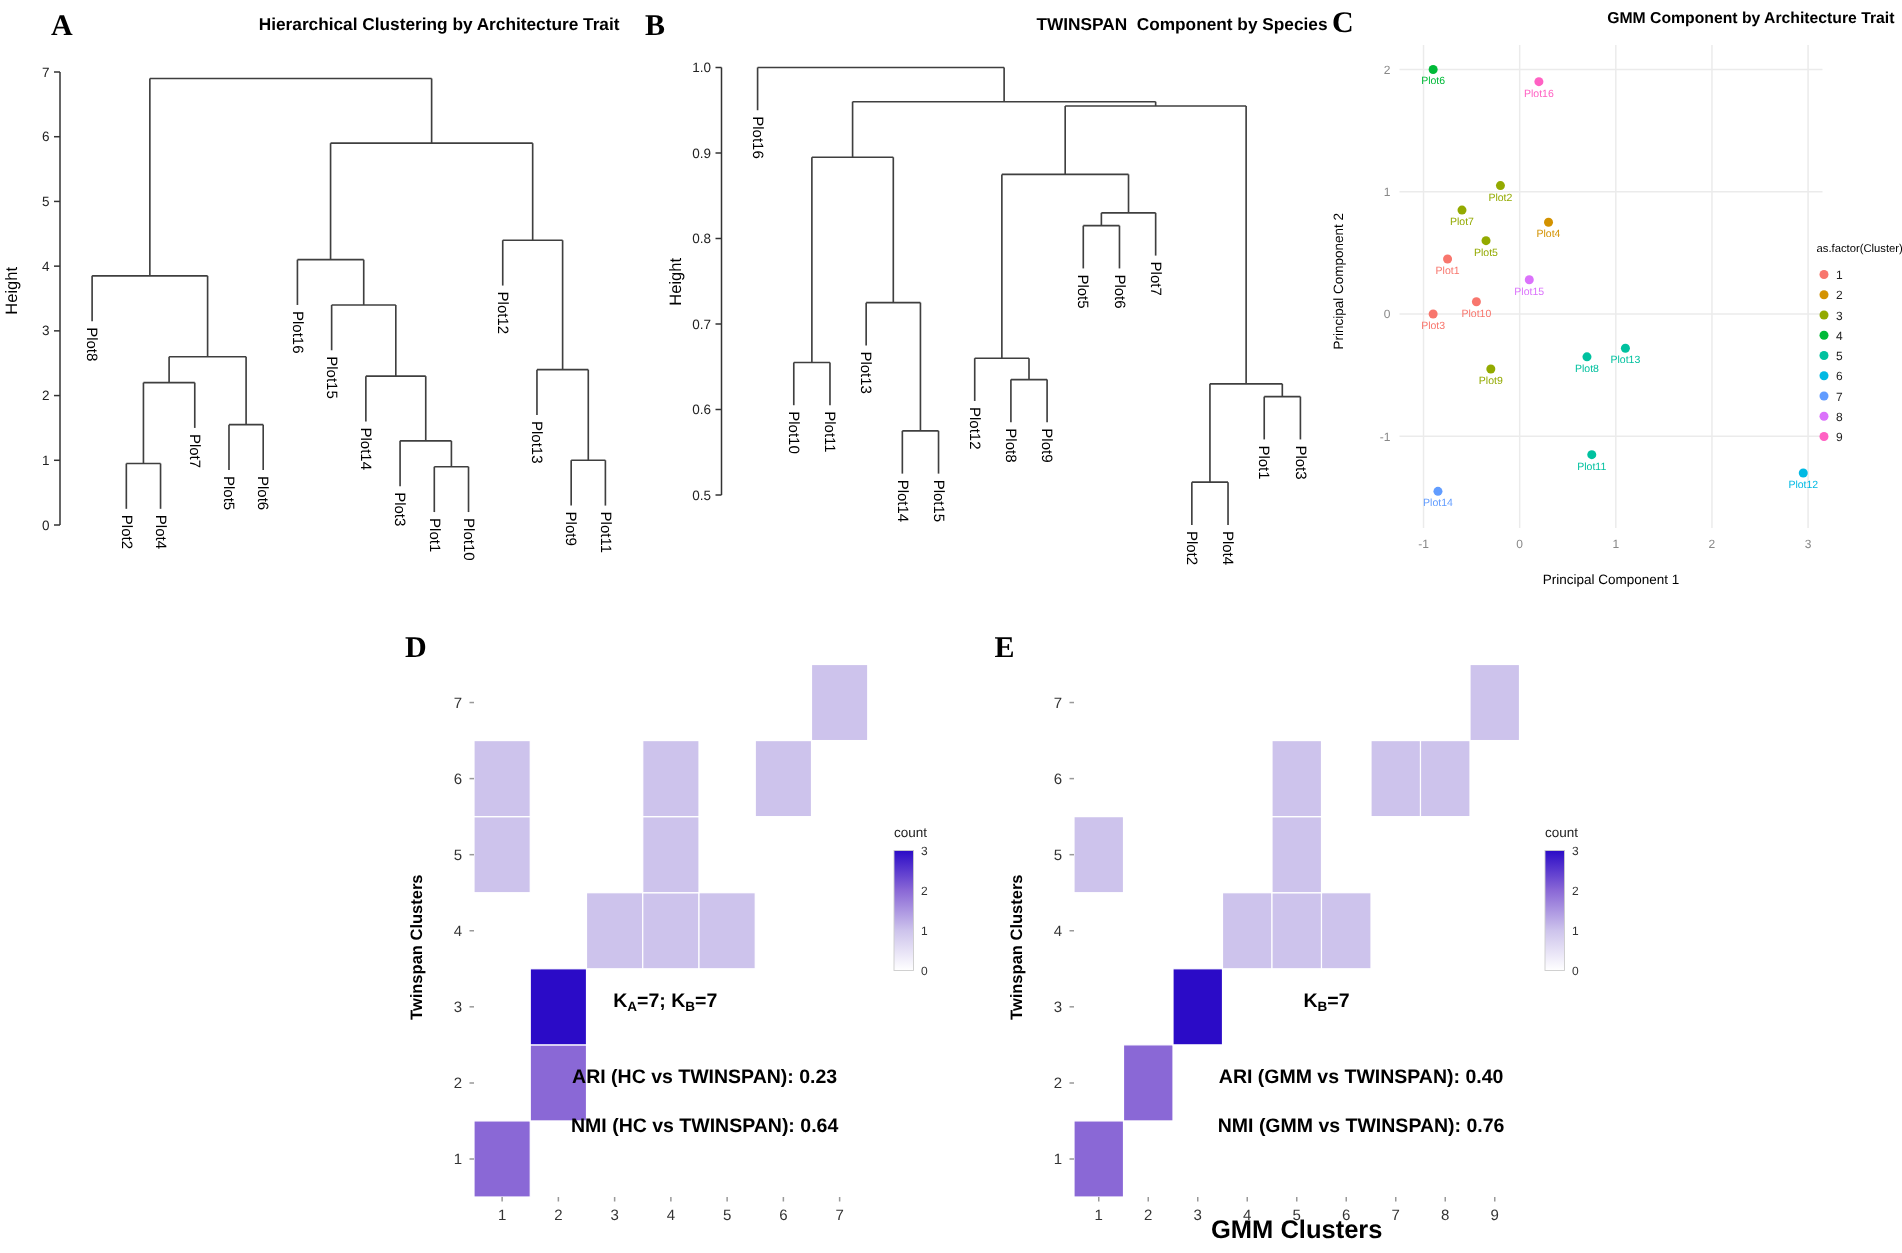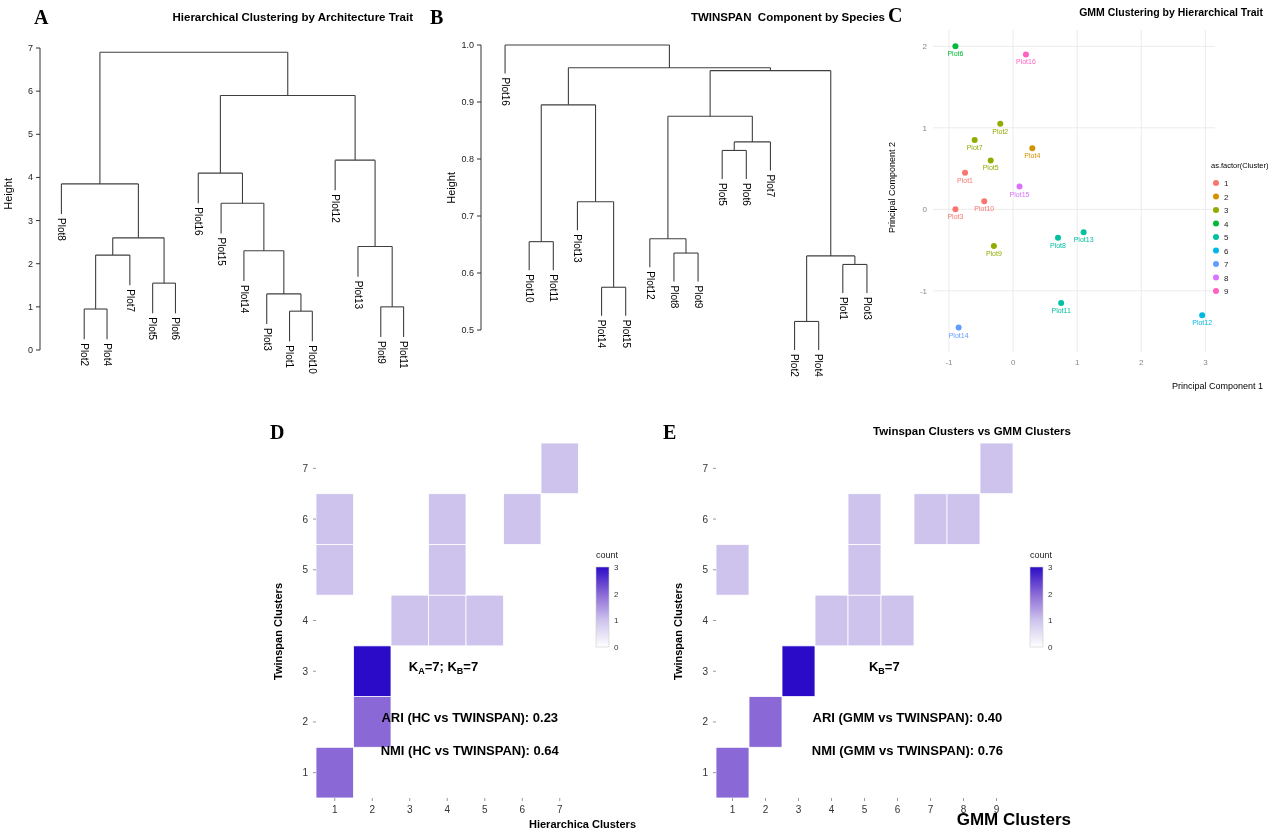--- a/index.html
+++ b/index.html
@@ -4,21 +4,21 @@
 <style>
   html,body{margin:0;padding:0;background:#ffffff}
   .figure{position:relative;width:1268px;height:835px;background:#fff;
           font-family:"Liberation Sans",sans-serif;overflow:hidden}
   .panel{position:absolute}
   .panel > svg{position:absolute;left:0;top:0;overflow:visible;display:block}
   svg text{font-family:"Liberation Sans",sans-serif}
   .panel-tag{position:absolute;font:bold 20px "Liberation Serif",serif;color:#000;z-index:6}
   .panel-title{position:absolute;text-align:right;white-space:pre;color:#000;z-index:5}
   .vlab{position:absolute;writing-mode:vertical-rl;transform:rotate(180deg);color:#000;z-index:5}
-  .xlab{position:absolute;text-align:right;color:#000;z-index:5}
+  .xlab{position:absolute;text-align:center;color:#000;z-index:5}
 
   #panel-A{left:0;top:0;width:423px;height:412px}
   #panel-A .panel-tag{left:34px;top:6px}
   #panel-A .panel-title{left:0;right:10px;top:11px;font:bold 11.5px "Liberation Sans",sans-serif}
   #panel-A .vlab{left:2px;top:178px;font-size:11px}
 
   #panel-B{left:423px;top:0;width:462px;height:412px}
   #panel-B .panel-tag{left:7px;top:6px}
   #panel-B .panel-title{left:60px;right:0;top:11px;font:bold 11.5px "Liberation Sans",sans-serif}
   #panel-B .vlab{left:22px;top:172px;font-size:11px}
@@ -280,21 +280,21 @@
         <circle cx="331" cy="250.5" r="3" fill="#00B9E3"></circle>
         <text x="339" y="253.5" font-size="8" fill="#222" text-anchor="start">6</text>
         <circle cx="331" cy="264" r="3" fill="#619CFF"></circle>
         <text x="339" y="267" font-size="8" fill="#222" text-anchor="start">7</text>
         <circle cx="331" cy="277.5" r="3" fill="#DB72FB"></circle>
         <text x="339" y="280.5" font-size="8" fill="#222" text-anchor="start">8</text>
         <circle cx="331" cy="291" r="3" fill="#FF61C3"></circle>
         <text x="339" y="294" font-size="8" fill="#222" text-anchor="start">9</text>
       </svg>
     <div class="panel-tag">C</div>
-    <div class="panel-title">GMM Clustering by Hierarchical Trait</div>
+    <div class="panel-title">GMM Component by Architecture Trait</div>
     <div class="vlab">Principal Component 2</div>
     <div class="xlab">Principal Component 1</div>
   </section>
 
   <section class="panel" id="panel-D">
     <svg id="svg-D" width="400" height="420">
         <rect x="58" y="332.2857142857143" width="37.5" height="50.714285714285715" fill="#8A68D6" stroke="#ffffff" stroke-width="0.8"></rect>
         <rect x="95.5" y="281.57142857142856" width="37.5" height="50.714285714285715" fill="#8A68D6" stroke="#ffffff" stroke-width="0.8"></rect>
         <rect x="95.5" y="230.85714285714286" width="37.5" height="50.714285714285715" fill="#2B0BC7" stroke="#ffffff" stroke-width="0.8"></rect>
         <rect x="133" y="180.14285714285714" width="37.5" height="50.714285714285715" fill="#CDC3EC" stroke="#ffffff" stroke-width="0.8"></rect>
@@ -347,21 +347,20 @@
         <text x="356" y="155" font-size="8" fill="#333" text-anchor="start">3</text>
         <text x="356" y="181.66666666666666" font-size="8" fill="#333" text-anchor="start">2</text>
         <text x="356" y="208.33333333333334" font-size="8" fill="#333" text-anchor="start">1</text>
         <text x="356" y="235" font-size="8" fill="#333" text-anchor="start">0</text>
         <text x="185.5" y="256.2142857142857" font-size="13" fill="#000" text-anchor="middle" font-family="&quot;Liberation Serif&quot;,serif" font-weight="600"><tspan>K</tspan><tspan dy="3" font-size="9">A</tspan><tspan dy="-3">=7; K</tspan><tspan dy="3" font-size="9">B</tspan><tspan dy="-3">=7</tspan></text>
         <text x="211.75" y="306.92857142857144" font-size="13" fill="#000" text-anchor="middle" font-family="&quot;Liberation Serif&quot;,serif" font-weight="600"><tspan>ARI (HC vs TWINSPAN): 0.23</tspan></text>
         <text x="211.75" y="339.8928571428571" font-size="13" fill="#000" text-anchor="middle" font-family="&quot;Liberation Serif&quot;,serif" font-weight="600"><tspan>NMI (HC vs TWINSPAN): 0.64</tspan></text>
       </svg>
     <div class="panel-tag">D</div>
     <div class="vlab">Twinspan Clusters</div>
-    <div class="xlab">Hierarchica Clusters</div>
   </section>
 
   <section class="panel" id="panel-E">
     <svg id="svg-E" width="430" height="420">
         <rect x="58" y="332.2857142857143" width="33" height="50.714285714285715" fill="#8A68D6" stroke="#ffffff" stroke-width="0.8"></rect>
         <rect x="91" y="281.57142857142856" width="33" height="50.714285714285715" fill="#8A68D6" stroke="#ffffff" stroke-width="0.8"></rect>
         <rect x="124" y="230.85714285714286" width="33" height="50.714285714285715" fill="#2B0BC7" stroke="#ffffff" stroke-width="0.8"></rect>
         <rect x="157" y="180.14285714285714" width="33" height="50.714285714285715" fill="#CDC3EC" stroke="#ffffff" stroke-width="0.8"></rect>
         <rect x="190" y="180.14285714285714" width="33" height="50.714285714285715" fill="#CDC3EC" stroke="#ffffff" stroke-width="0.8"></rect>
         <rect x="223" y="180.14285714285714" width="33" height="50.714285714285715" fill="#CDC3EC" stroke="#ffffff" stroke-width="0.8"></rect>
@@ -415,18 +414,17 @@
         <rect x="372" y="152" width="13" height="80" fill="url(#grad-E)" stroke="#cccccc" stroke-width="0.6"></rect>
         <text x="390" y="155" font-size="8" fill="#333" text-anchor="start">3</text>
         <text x="390" y="181.66666666666666" font-size="8" fill="#333" text-anchor="start">2</text>
         <text x="390" y="208.33333333333334" font-size="8" fill="#333" text-anchor="start">1</text>
         <text x="390" y="235" font-size="8" fill="#333" text-anchor="start">0</text>
         <text x="226.29999999999998" y="256.2142857142857" font-size="13" fill="#000" text-anchor="middle" font-family="&quot;Liberation Serif&quot;,serif" font-weight="600"><tspan>K</tspan><tspan dy="3" font-size="9">B</tspan><tspan dy="-3">=7</tspan></text>
         <text x="249.4" y="306.92857142857144" font-size="13" fill="#000" text-anchor="middle" font-family="&quot;Liberation Serif&quot;,serif" font-weight="600"><tspan>ARI (GMM vs TWINSPAN): 0.40</tspan></text>
         <text x="249.4" y="339.8928571428571" font-size="13" fill="#000" text-anchor="middle" font-family="&quot;Liberation Serif&quot;,serif" font-weight="600"><tspan>NMI (GMM vs TWINSPAN): 0.76</tspan></text>
       </svg>
     <div class="panel-tag">E</div>
-    <div class="panel-title">Twinspan Clusters vs GMM Clusters</div>
     <div class="vlab">Twinspan Clusters</div>
     <div class="xlab">GMM Clusters</div>
   </section>
 
 </div>
 
 </body></html>

